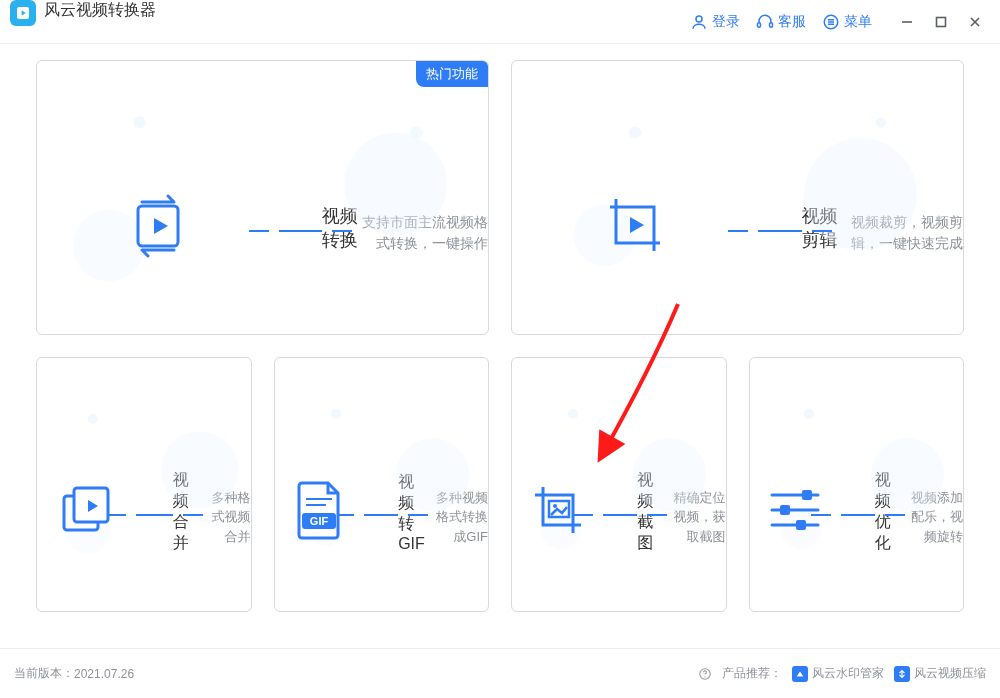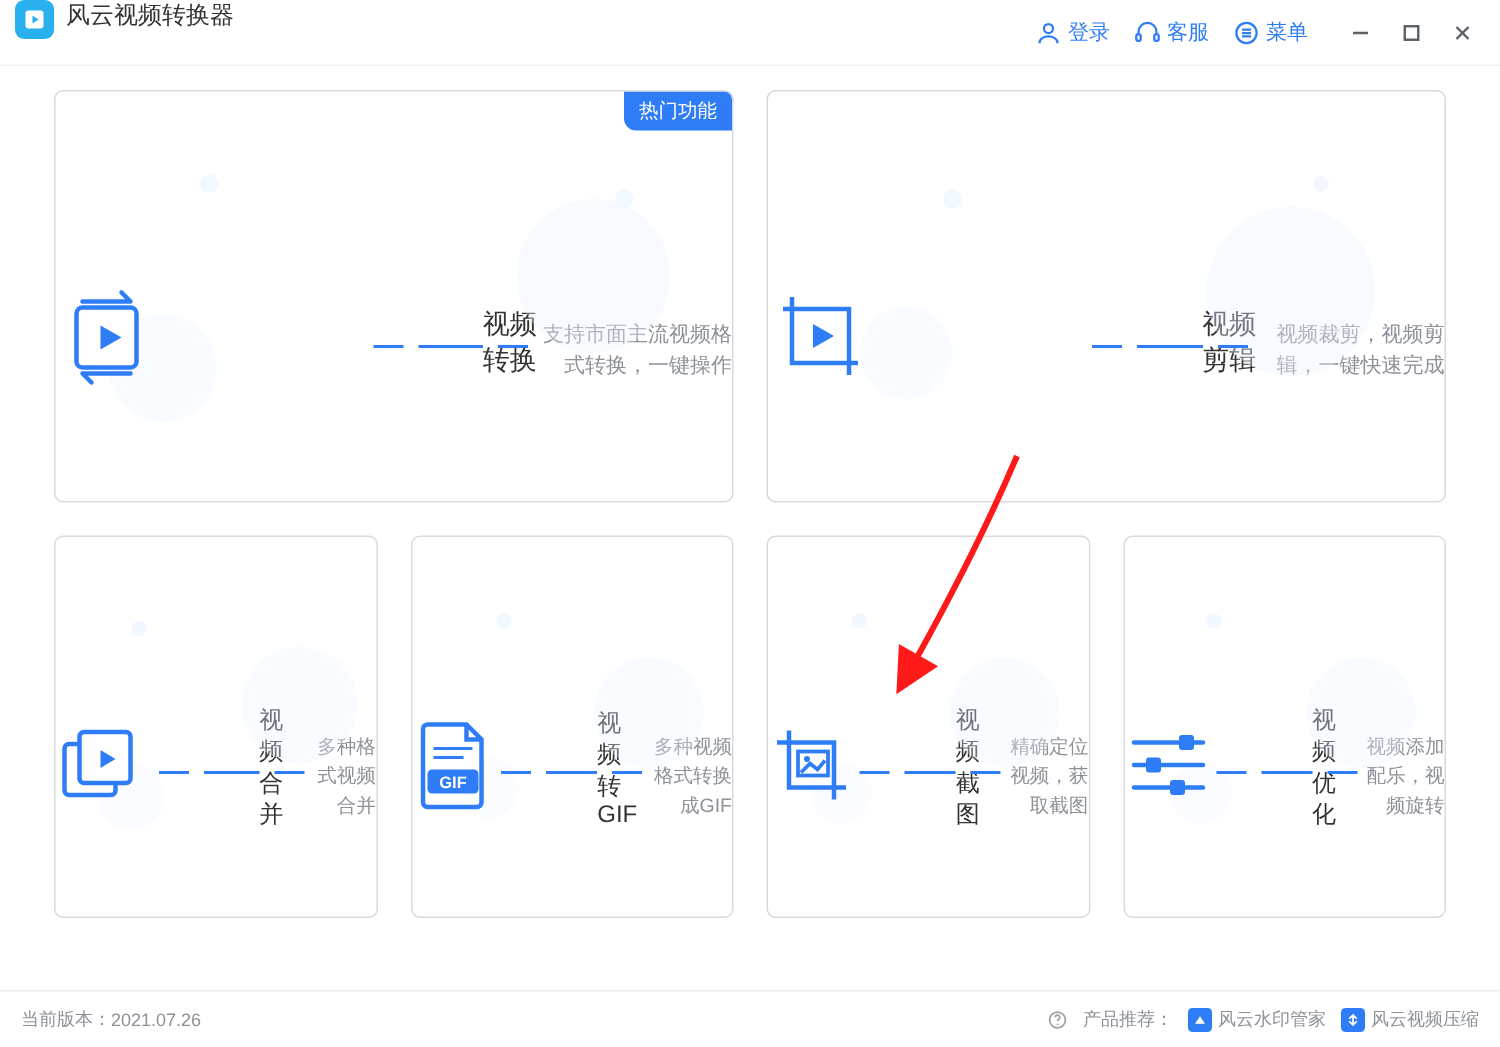--- a/index.html
+++ b/index.html
@@ -66,21 +66,21 @@
     border-radius:6px;
     background:#fff;
     display:flex; flex-direction:row; align-items:center; justify-content:flex-start;
     overflow:hidden;
     cursor:pointer;
   }
   .card-big { height:275px; padding-top:60px; }
   .card-small { height:255px; padding-top:55px; }
   .card .icon-wrap {
     position:relative;
-    width:100%; display:flex; align-items:center; justify-content:flex-start;
+    width:100%; display:flex; align-items:center; justify-content:center;
   }
   .card .icon-main { position:relative; z-index:2; }
   .card .sep {
     width:80px; height:2px; background:var(--blue);
     margin:22px auto 16px;
     position:relative;
   }
   .card .sep::before, .card .sep::after {
     content:""; position:absolute; top:0; height:2px; background:var(--blue);
   }
@@ -96,21 +96,21 @@
     padding:4px 10px; 
     border-top-right-radius:5px; border-bottom-left-radius:8px;
   }
   
   .ghost-bg {
     position:absolute; inset:0; pointer-events:none; opacity:.6;
   }
   
   .footer {
     position:absolute; bottom:0; left:0; right:0;
-    height:38px; border-top:1px solid var(--footer-border);
+    height:50px; border-top:1px solid var(--footer-border);
     display:flex; align-items:center; padding:0 14px;
     font-size:12px; color:var(--text-gray);
     background:#fff;
   }
   .footer .spacer { flex:1; }
   .recommend { display:flex; align-items:center; gap:10px; color:var(--text-gray); }
   .rec-item { display:flex; align-items:flex-end; gap:4px; cursor:pointer; }
   .rec-icon {
     width:16px; height:16px; border-radius:3px; display:flex; align-items:center; justify-content:center;
   }

